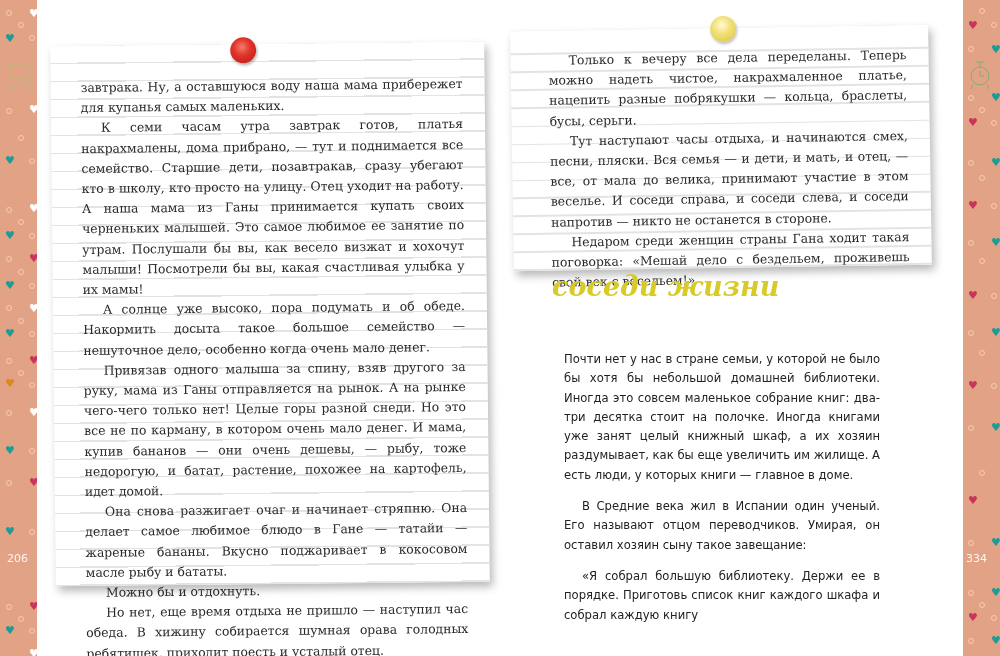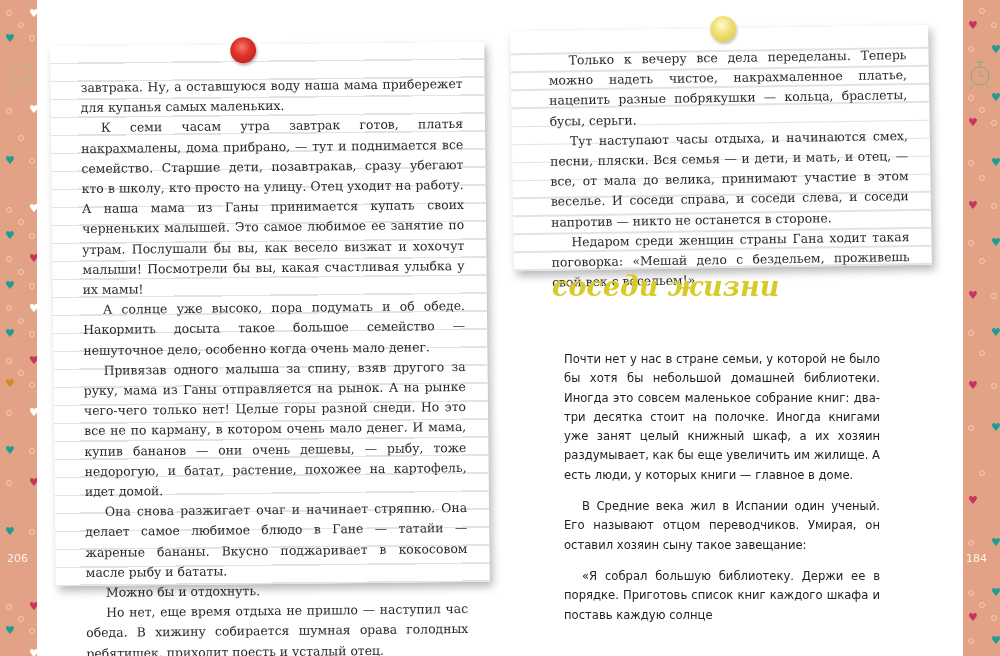--- a/index.html
+++ b/index.html
@@ -116,21 +116,21 @@
   <span class="heart" style="left:28px;top:327px;color:#1f9b95;">♥</span>
   <span class="dot" style="left:16px;top:350px;"></span>
   <span class="heart" style="left:5px;top:380px;color:#c8345e;">♥</span>
   <span class="dot" style="left:28px;top:383px;"></span>
   <span class="dot" style="left:5px;top:425px;"></span>
   <span class="heart" style="left:28px;top:422px;color:#1f9b95;">♥</span>
   <span class="dot" style="left:16px;top:470px;"></span>
   <span class="heart" style="left:5px;top:495px;color:#c8345e;">♥</span>
   <span class="dot" style="left:5px;top:540px;"></span>
   <span class="heart" style="left:28px;top:537px;color:#1f9b95;">♥</span>
-  <span class="page-num" style="left:3px;">184</span>
+  <span class="page-num" style="left:3px;">334</span>
   <span class="dot" style="left:5px;top:590px;"></span>
   <span class="heart" style="left:28px;top:587px;color:#1f9b95;">♥</span>
   <span class="dot" style="left:16px;top:602px;"></span>
   <span class="heart" style="left:5px;top:612px;color:#c8345e;">♥</span>
   <span class="dot" style="left:28px;top:615px;"></span>
   <span class="dot" style="left:5px;top:638px;"></span>
   <span class="heart" style="left:28px;top:635px;color:#1f9b95;">♥</span>
 </div>
 
 <div class="note left">
@@ -155,14 +155,14 @@
   </div>
 </div>
 
 <div class="heading">
   <div>соседи жизни</div>
 </div>
 
 <div class="body-text">
   <p>Почти нет у нас в стране семьи, у которой не было бы хотя бы небольшой домашней библиотеки. Иногда это совсем маленькое собрание книг: два-три десятка стоит на полочке. Иногда книгами уже занят целый книжный шкаф, а их хозяин раздумывает, как бы еще увеличить им жилище. А есть люди, у которых книги — главное в доме.</p>
   <p class="indent">В Средние века жил в Испании один ученый. Его называют отцом переводчиков. Умирая, он оставил хозяин сыну такое завещание:</p>
-  <p class="indent">«Я собрал большую библиотеку. Держи ее в порядке. Приготовь список книг каждого шкафа и поставь каждую солнце</p>
+  <p class="indent">«Я собрал большую библиотеку. Держи ее в порядке. Приготовь список книг каждого шкафа и собрал каждую книгу</p>
 </div>
 
 </body></html>

